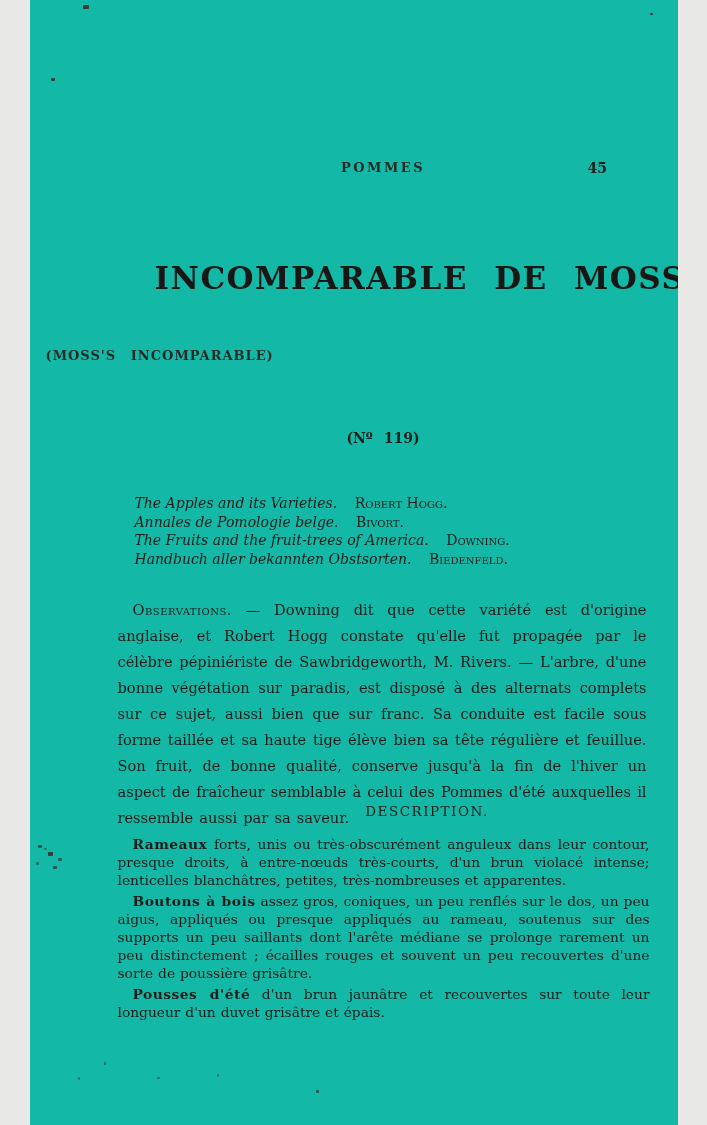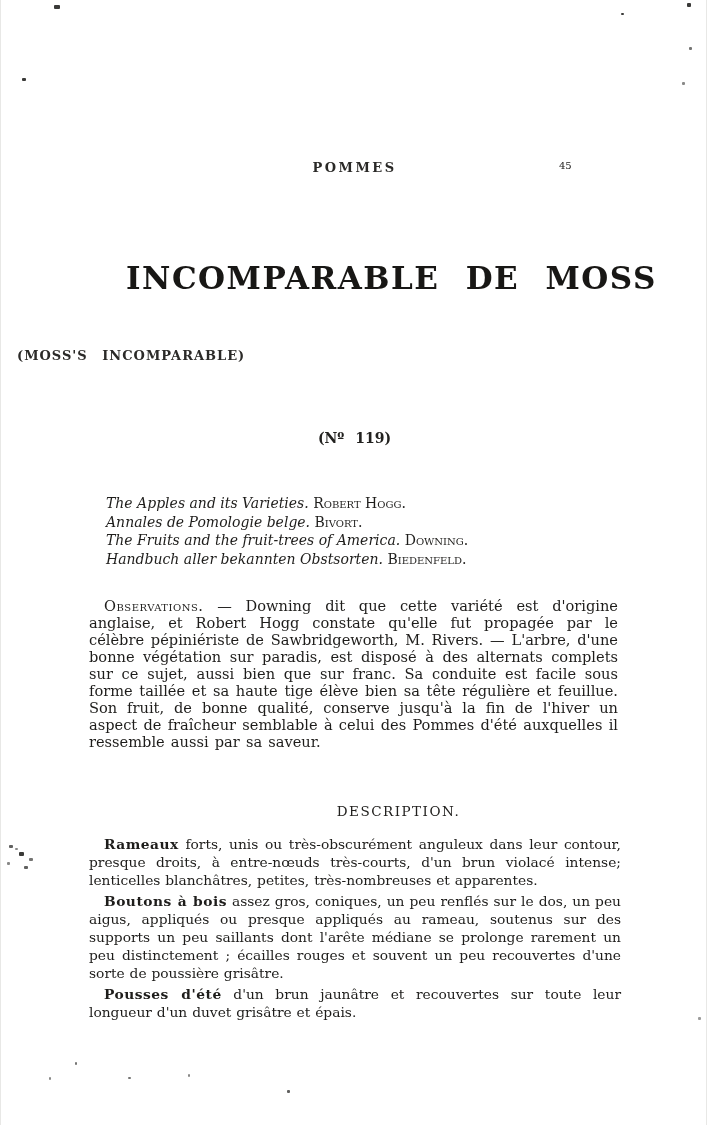--- a/index.html
+++ b/index.html
@@ -1,35 +1,35 @@
 <!DOCTYPE html>
 <html><head>
 <meta charset="utf-8">
 <style>
   html,body{margin:0;padding:0;background:#e8e8e6;}
   .page{
     position:relative;
-    width:705px;height:1125px;
+    width:648px;height:1125px;
     margin:0 auto;
-    background:#ffffff;
+    background:#14b8a6;
     overflow:hidden;
     font-family:"DejaVu Serif","Liberation Serif",serif;
     color:#1e1d1b;
   }
   
   .running-head{
     position:absolute;top:160px;left:0;width:707px;height:20px;
   }
   .running-title{
     position:absolute;left:0;right:0;text-align:center;
     font-size:13px;font-weight:bold;letter-spacing:2.5px;color:#2a2927;
   }
   .page-number{
     position:absolute;left:558px;top:0;
-    font-size:10px;font-weight:normal;color:#22211f;
+    font-size:14px;font-weight:bold;color:#22211f;
   }
   
   .main-title{
     position:absolute;top:260px;left:0;width:707px;
     text-align:center;
     font-size:31px;font-weight:bold;letter-spacing:1.5px;word-spacing:14px;
     color:#181715;
     padding-left:37px;
   }
   .sub-title{
@@ -42,25 +42,25 @@
     position:absolute;top:430px;left:0;width:707px;
     text-align:center;
     font-size:14px;font-weight:bold;word-spacing:6px;color:#22211f;
   }
   
   .bibliography{
     position:absolute;top:494px;left:105px;width:520px;
     font-size:14px;line-height:18.5px;
   }
   .bib-title{font-style:italic;}
-  .bib-author{font-variant:small-caps;font-style:normal;}
+  .bib-author{font-variant:small-caps;font-style:normal;margin-left:13px;}
   
   .observations{
     position:absolute;top:597px;left:88px;width:529px;
-    font-size:14.6px;line-height:17px;
+    font-size:14.6px;line-height:26px;
     text-align:justify;text-indent:15px;word-spacing:1.5px;
   }
   .small-caps{font-variant:small-caps;letter-spacing:0.5px;}
   
   .description-heading{
     position:absolute;top:803px;left:0;width:707px;
     text-align:center;font-size:13.5px;letter-spacing:1.5px;color:#22211f;padding-left:44px;
   }
   .description-body{
     position:absolute;top:836px;left:88px;width:532px;

